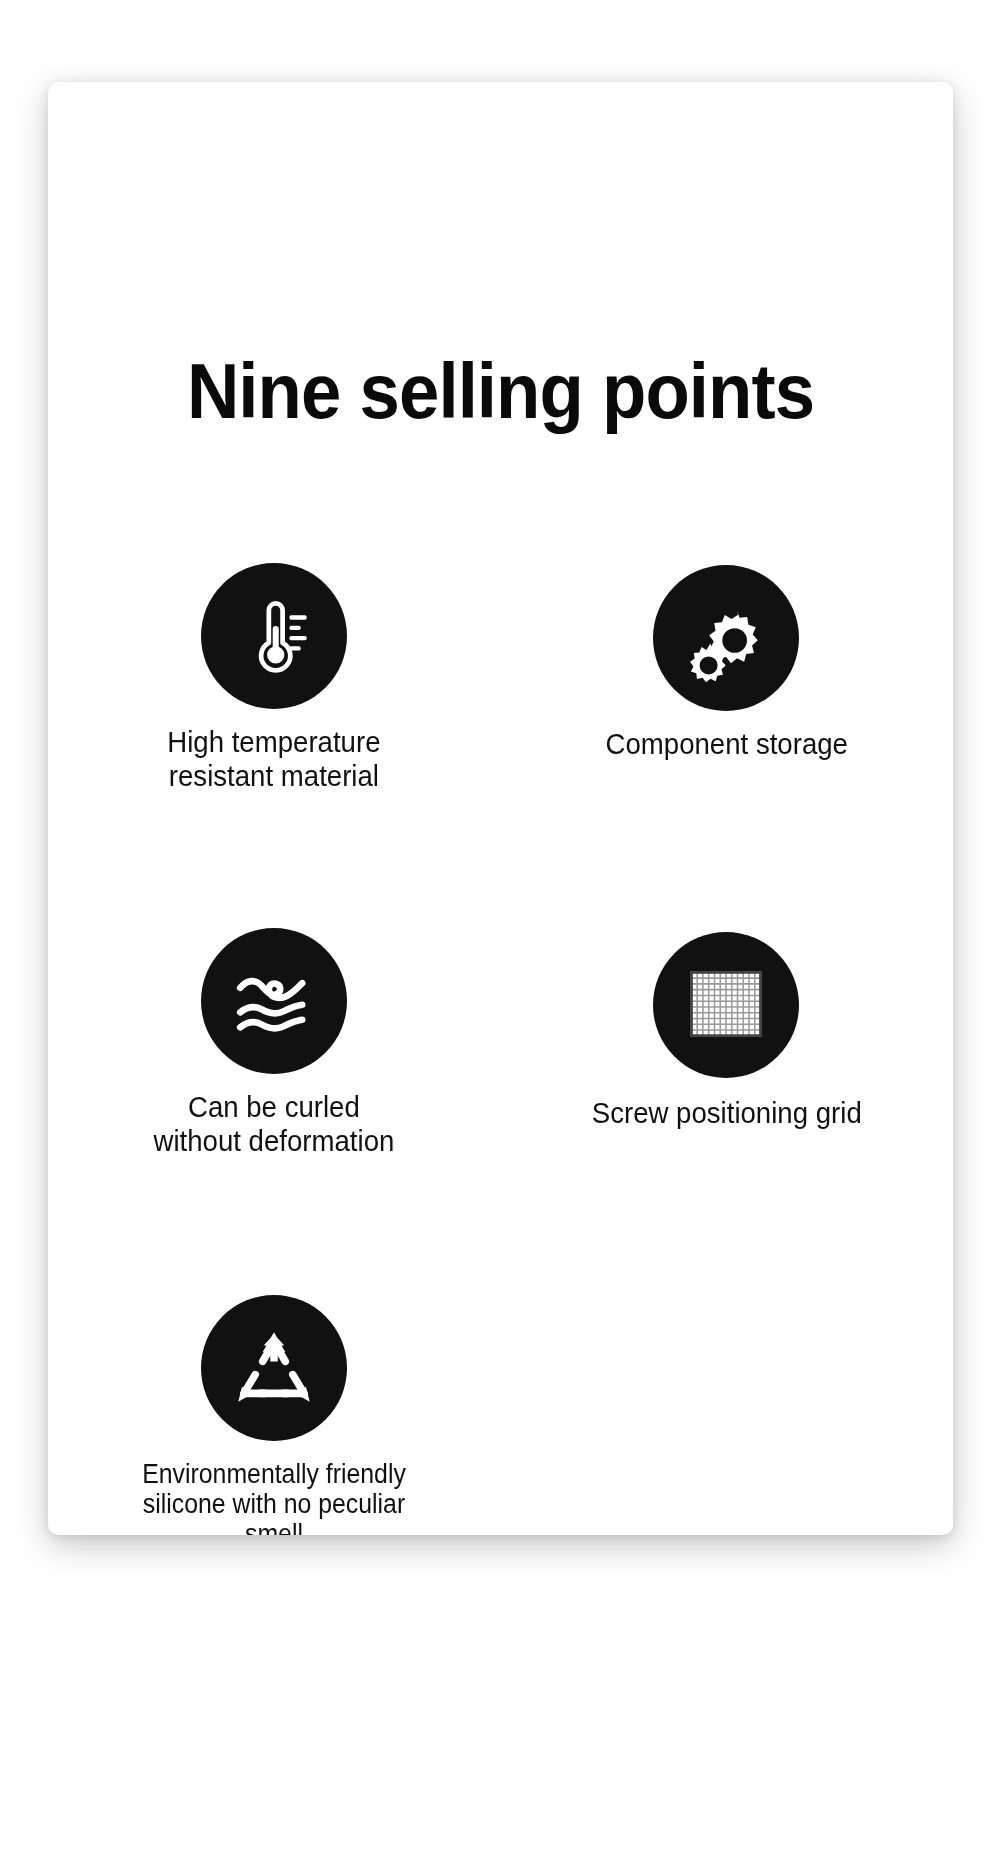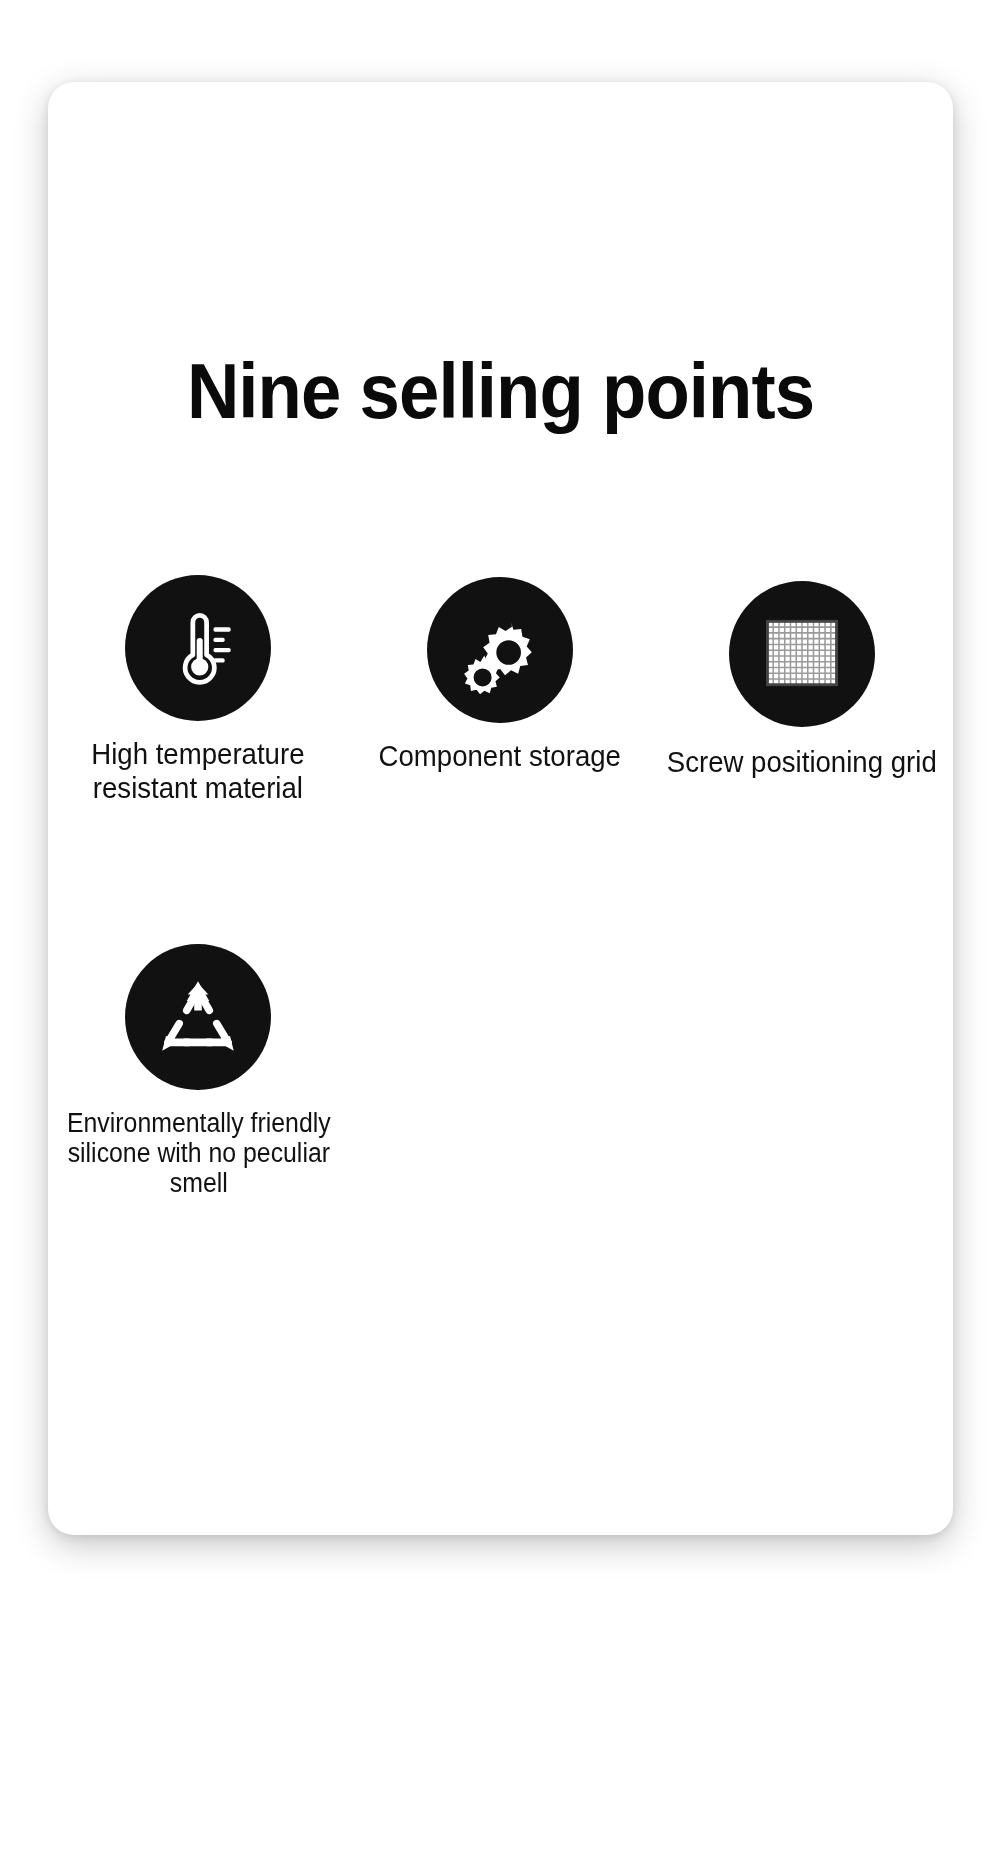--- a/index.html
+++ b/index.html
@@ -19,21 +19,21 @@
     align-items: flex-start;
     justify-content: center;
   }
   
   .card {
     position: relative;
     margin-top: 82px;
     width: 905px;
     height: 1453px;
     background: #ffffff;
-    border-radius: 26px;
+    border-radius: 10px;
     box-shadow: 0 10px 34px rgba(0,0,0,0.22), 0 2px 10px rgba(0,0,0,0.10);
     overflow: hidden;
   }
 
   .title {
     position: absolute;
     top: 270px;
     left: 0;
     width: 100%;
     text-align: center;
@@ -41,25 +41,25 @@
     line-height: 1;
     font-weight: 700;
     letter-spacing: -1px;
     color: #0a0a0a;
     font-family: "Liberation Sans", sans-serif;
     transform: scaleX(0.93);
   }
 
   .grid {
     position: absolute;
-    top: 493px;
+    top: 481px;
     left: 0;
     width: 100%;
     display: grid;
-    grid-template-columns: repeat(3, 1fr);
+    grid-template-columns: repeat(2, 1fr);
     grid-template-rows: repeat(3, 363px);
     column-gap: 0px;
   }
 
   .cell {
     display: flex;
     flex-direction: column;
     align-items: center;
   }
 
@@ -133,20 +133,33 @@
               <g fill="#fff">
                 <path d="M62 20l2.6 8.1 8.4-.9 1.4 8.4 8 2.8-3.4 7.8 5.6 6.3-6.3 5.6 2.1 8.2-8.4 1.2-2.3 8.2-7.7-3.6-6.6 5.3-5.2-6.7-8.3 1.6-1-8.4-8.1-2.6 3.9-7.5-5-6.8 6.9-4.9-1.4-8.4 8.4-.7 3.1-7.9 7.3 4.2 7.1-4.7Zm-2.6 19.3a13.4 13.4 0 1 0 0 26.8 13.4 13.4 0 0 0 0-26.8Z"></path>
                 <path d="M33 56l2 6 6.2-.6 1 6.1 5.9 2-2.5 5.8 4.1 4.6-4.6 4.1 1.5 6-6.1.9-1.7 6-5.7-2.6-4.8 3.9-3.8-4.9-6.1 1.2-.7-6.2-5.9-1.9 2.8-5.5-3.6-5 5-3.5-1-6.2 6.1-.5 2.3-5.8 5.3 3.1L33 56Zm-1.9 14a9.8 9.8 0 1 0 0 19.6 9.8 9.8 0 0 0 0-19.6Z"></path>
               </g>
             </svg>
           </span>
         </div>
         <div class="caption">Component storage</div>
       </div>
 
+      <div class="cell r2">
+        <div class="badge">
+          <span>
+            <svg width="94" height="94" viewBox="0 0 100 100" fill="none" stroke="#fff" stroke-width="7" stroke-linecap="round" stroke-linejoin="round">
+              <path d="M14 36c8-9 16-9 22-3s10 12 16 10 6-9 1-11-10 2-8 8 10 9 18 5 13-10 17-14"></path>
+              <path d="M14 62c9-7 16-7 23-3s15 6 23 2 13-6 20-7"></path>
+              <path d="M14 78c9-7 16-7 23-3s15 6 23 2 13-6 20-7"></path>
+            </svg>
+          </span>
+        </div>
+        <div class="caption">Can be curled
+without deformation</div>
+      </div>
 
 
       <div class="cell r3">
         <div class="badge">
           <span>
             <svg width="96" height="96" viewBox="0 0 100 100" fill="none">
               <rect x="14" y="16" width="72" height="66" fill="#fff"></rect>
               <g stroke="#9a9a9a" stroke-width="1.6">
                 <path d="M20 16v66M26 16v66M32 16v66M38 16v66M44 16v66M50 16v66M56 16v66M62 16v66M68 16v66M74 16v66M80 16v66"></path>
                 <path d="M14 22h72M14 28h72M14 34h72M14 40h72M14 46h72M14 52h72M14 58h72M14 64h72M14 70h72M14 76h72"></path>

